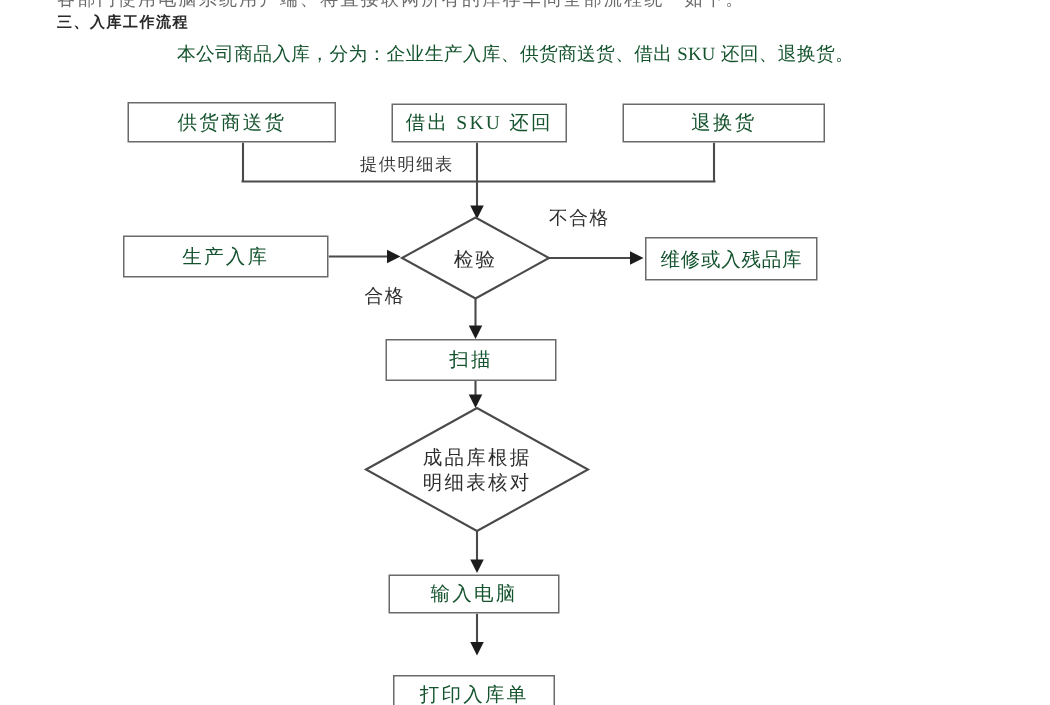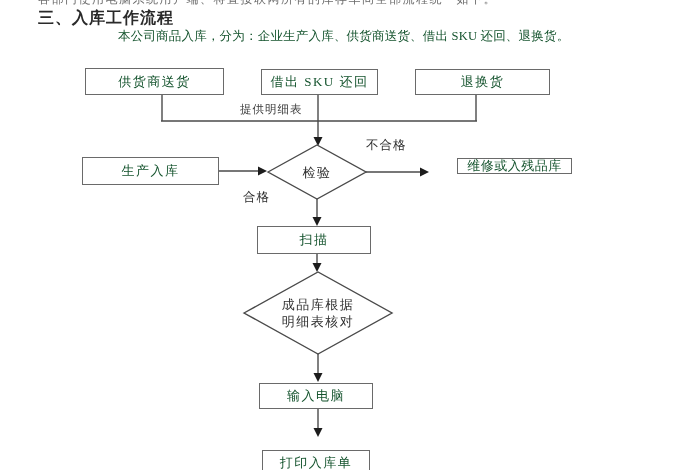--- a/index.html
+++ b/index.html
@@ -18,21 +18,21 @@
     top: -9px;
     font-size: 12px;
     letter-spacing: 1.5px;
     color: #6b6b6b;
     white-space: nowrap;
   }
   .heading {
     position: absolute;
     left: 38px;
     top: 8px;
-    font-size: 16px;
+    font-size: 10px;
     font-weight: bold;
     letter-spacing: 1px;
     color: #2a2a2a;
     white-space: nowrap;
   }
   .intro {
     position: absolute;
     left: 118px;
     top: 28px;
     font-size: 12.5px;
@@ -122,21 +122,21 @@
     <g fill="#ffffff" stroke="#4a4a4a" stroke-width="1.4">
       <polygon points="268,172 317,145 366,172 317,199"></polygon>
       <polygon points="244,313 318,272 392,313 318,354"></polygon>
     </g>
   </svg>
 
   <div class="node" style="left:85px;  top:68px;  width:139px; height:27px;">供货商送货</div>
   <div class="node" style="left:261px; top:69px;  width:117px; height:26px;">借出 SKU 还回</div>
   <div class="node" style="left:415px; top:69px;  width:135px; height:26px;">退换货</div>
   <div class="node" style="left:82px;  top:157px; width:137px; height:28px;">生产入库</div>
-  <div class="node" style="left:430px; top:158px; width:115px; height:16px; letter-spacing:0.5px;margin-left:27px;">维修或入残品库</div>
+  <div class="node" style="left:430px; top:158px; width:115px; height:29px; letter-spacing:0.5px;">维修或入残品库</div>
   <div class="node" style="left:257px; top:226px; width:114px; height:28px;">扫描</div>
   <div class="node" style="left:259px; top:383px; width:114px; height:26px;">输入电脑</div>
   <div class="node" style="left:262px; top:438px; width:108px; height:25px;margin-top:12px;">打印入库单</div>
 
   <div class="dlabel" style="left:277px; top:164px; width:80px;">检验</div>
   <div class="dlabel" style="left:248px; top:296px; width:140px;">
     <div>成品库根据</div>
     <div>明细表核对</div>
   </div>
 

